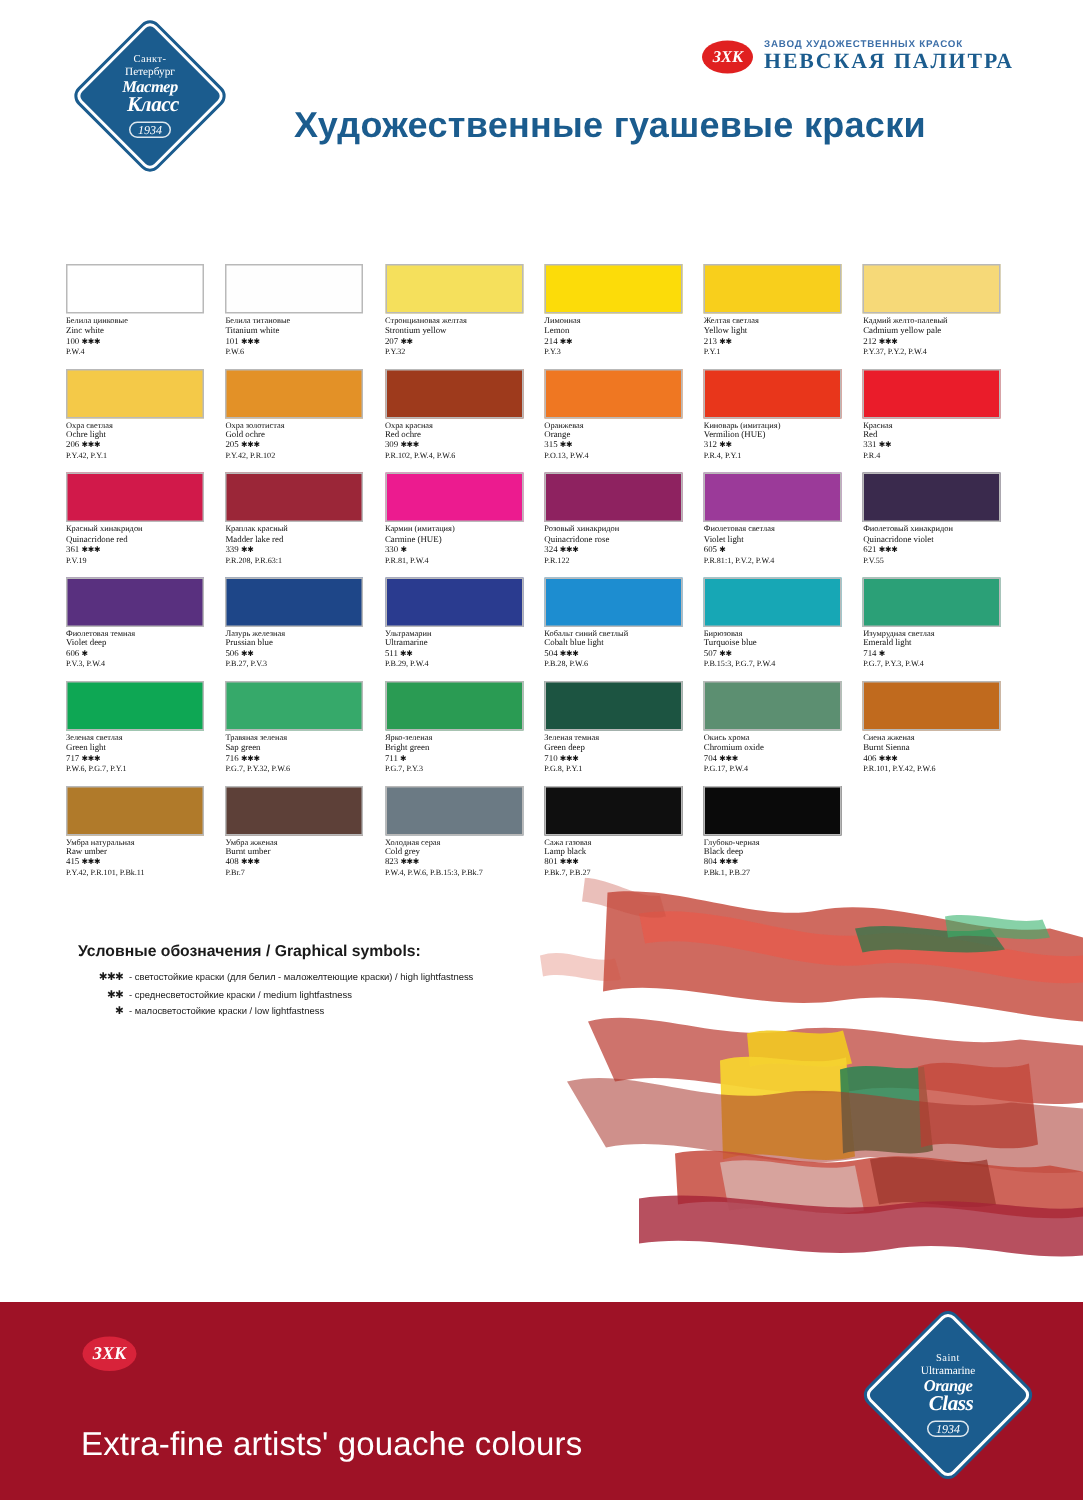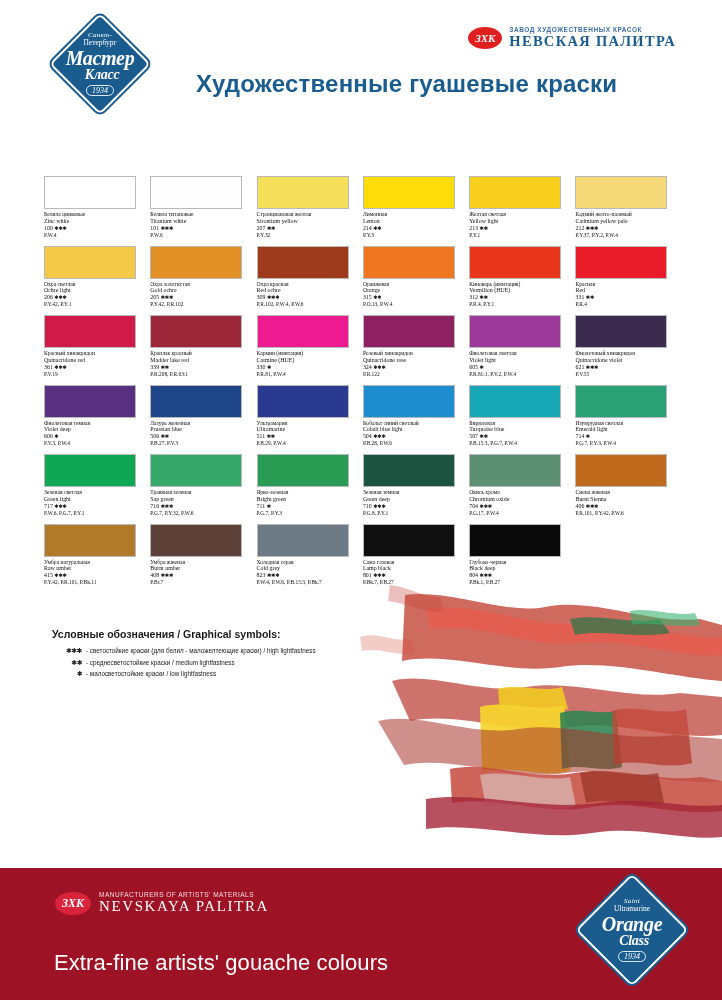--- a/index.html
+++ b/index.html
@@ -28,23 +28,23 @@
     border-radius:6px;
   }
   .diamond-inner {
     position:absolute; left:50%; top:50%;
     width:104px; height:104px;
     transform:translate(-50%,-50%);
     display:flex; flex-direction:column;
     align-items:center; justify-content:center;
     color:#ffffff; pointer-events:none;
   }
-  .d-l1 { font-size:7px; font-style:italic; letter-spacing:.3px; line-height:1.05; font-family:"Liberation Serif",serif;}
+  .d-l1 { font-size:7px; letter-spacing:.3px; line-height:1.05; font-family:"Liberation Serif",serif;}
   .d-l2 { font-size:7.5px; line-height:1.05; margin-bottom:1px;}
-  .d-l3 { font-size:20px; font-style:italic; font-weight:bold; line-height:1; letter-spacing:-.3px;}
+  .d-l3 { font-size:11px; font-style:italic; font-weight:bold; line-height:1; letter-spacing:-.3px;}
   .d-l4 { font-size:14px; font-style:italic; font-weight:bold; line-height:1; letter-spacing:-.3px; margin-left:4px;}
   .d-l5 {
     font-size:8px; font-style:italic; margin-top:3px;
     border:1px solid rgba(255,255,255,.85); border-radius:8px;
     padding:0px 5px;
   }
 
   .np-logo {
     position:absolute; right:46px; top:26px;
     display:flex; align-items:center; gap:7px;
@@ -534,24 +534,20 @@
   </svg>
 </div>
 
 <div class="footer">
   <svg class="footer-edge" width="722" height="22" viewBox="0 0 722 22">
     <path d="M0 22 L0 16 C30 10, 60 18, 90 13 C120 8, 150 17, 180 12 C215 6, 245 16, 278 11 C310 6, 340 16, 372 12 C404 8, 434 17, 466 12 C498 7, 528 16, 560 11 C592 6, 624 16, 656 12 C684 9, 704 15, 722 13 L722 22 Z" fill="#9e1226"></path>
   </svg>
 
   <div class="np-logo-foot">
     <div class="np-oval-w">ЗХК</div>
-    <div>
-      <div class="np-sub-w">MANUFACTURERS OF ARTISTS' MATERIALS</div>
-      <div class="np-main-w">NEVSKAYA PALITRA</div>
-    </div>
   </div>
 
   <div class="footer-title">Extra-fine artists' gouache colours</div>
 
   <div class="mc-logo-foot">
     <div class="diamond-f"></div>
     <div class="diamond-f-inner">
       <div class="d-l1">Saint</div>
       <div class="d-l2">Ultramarine</div>
       <div class="d-l3">Orange</div>

